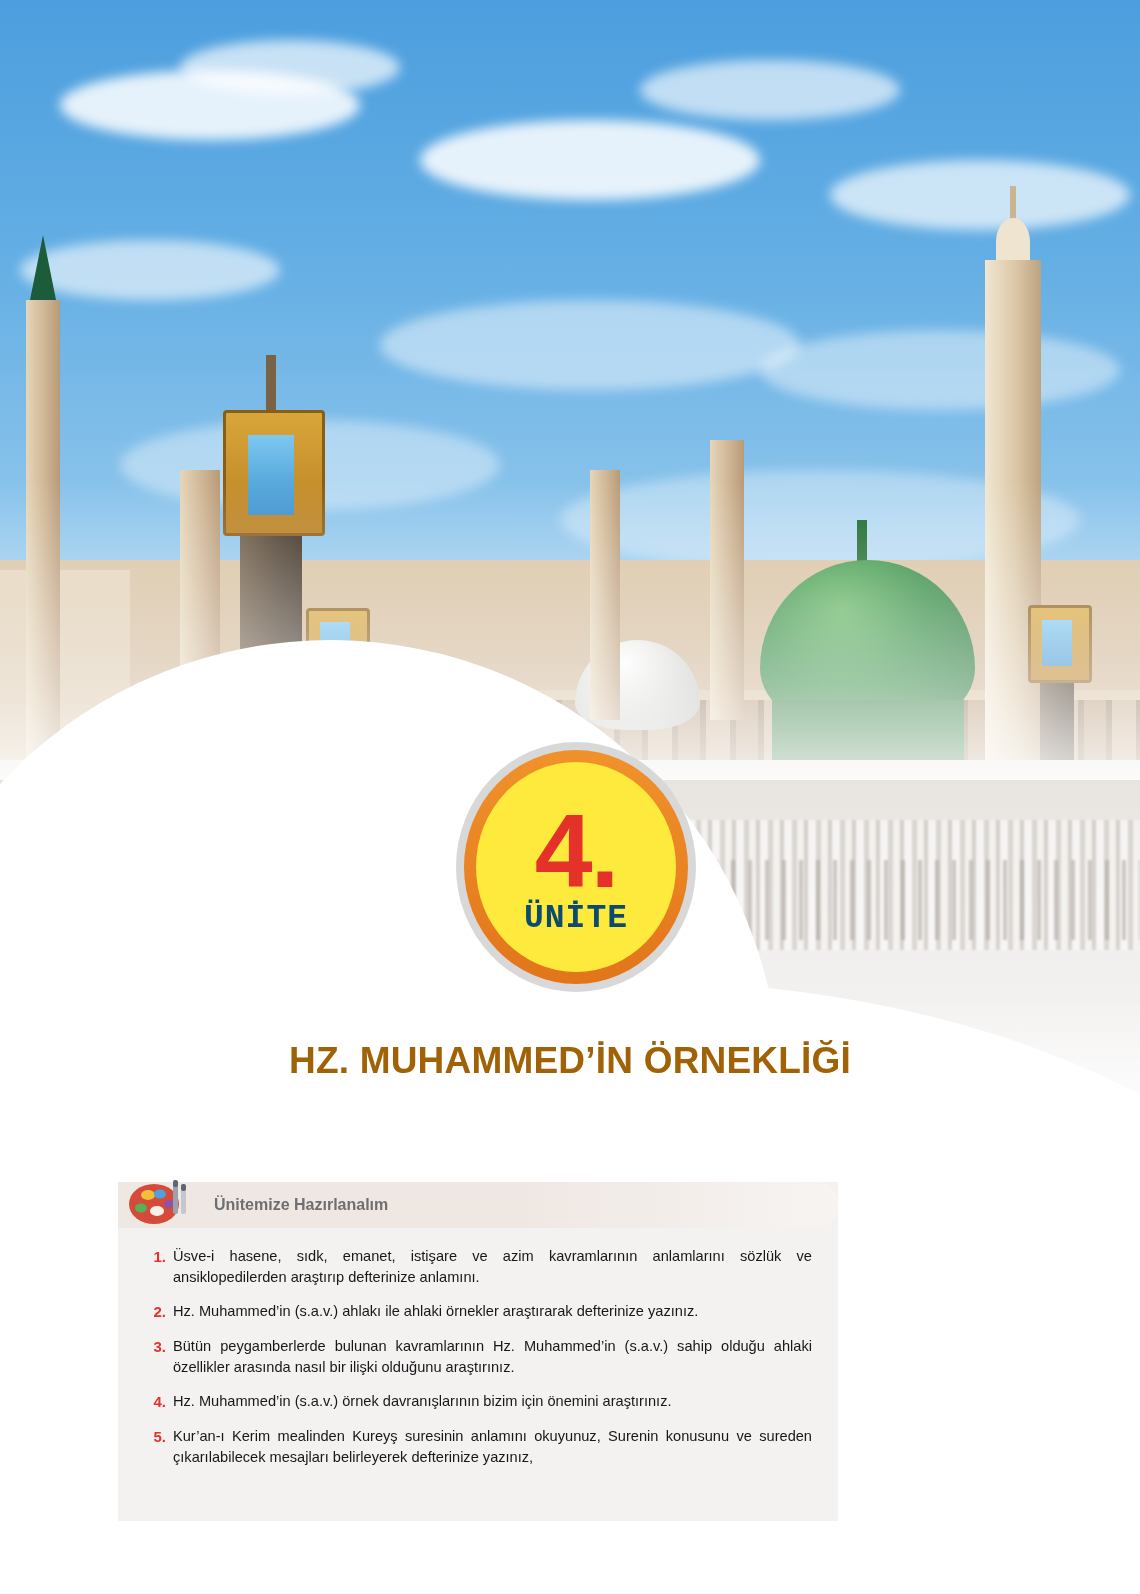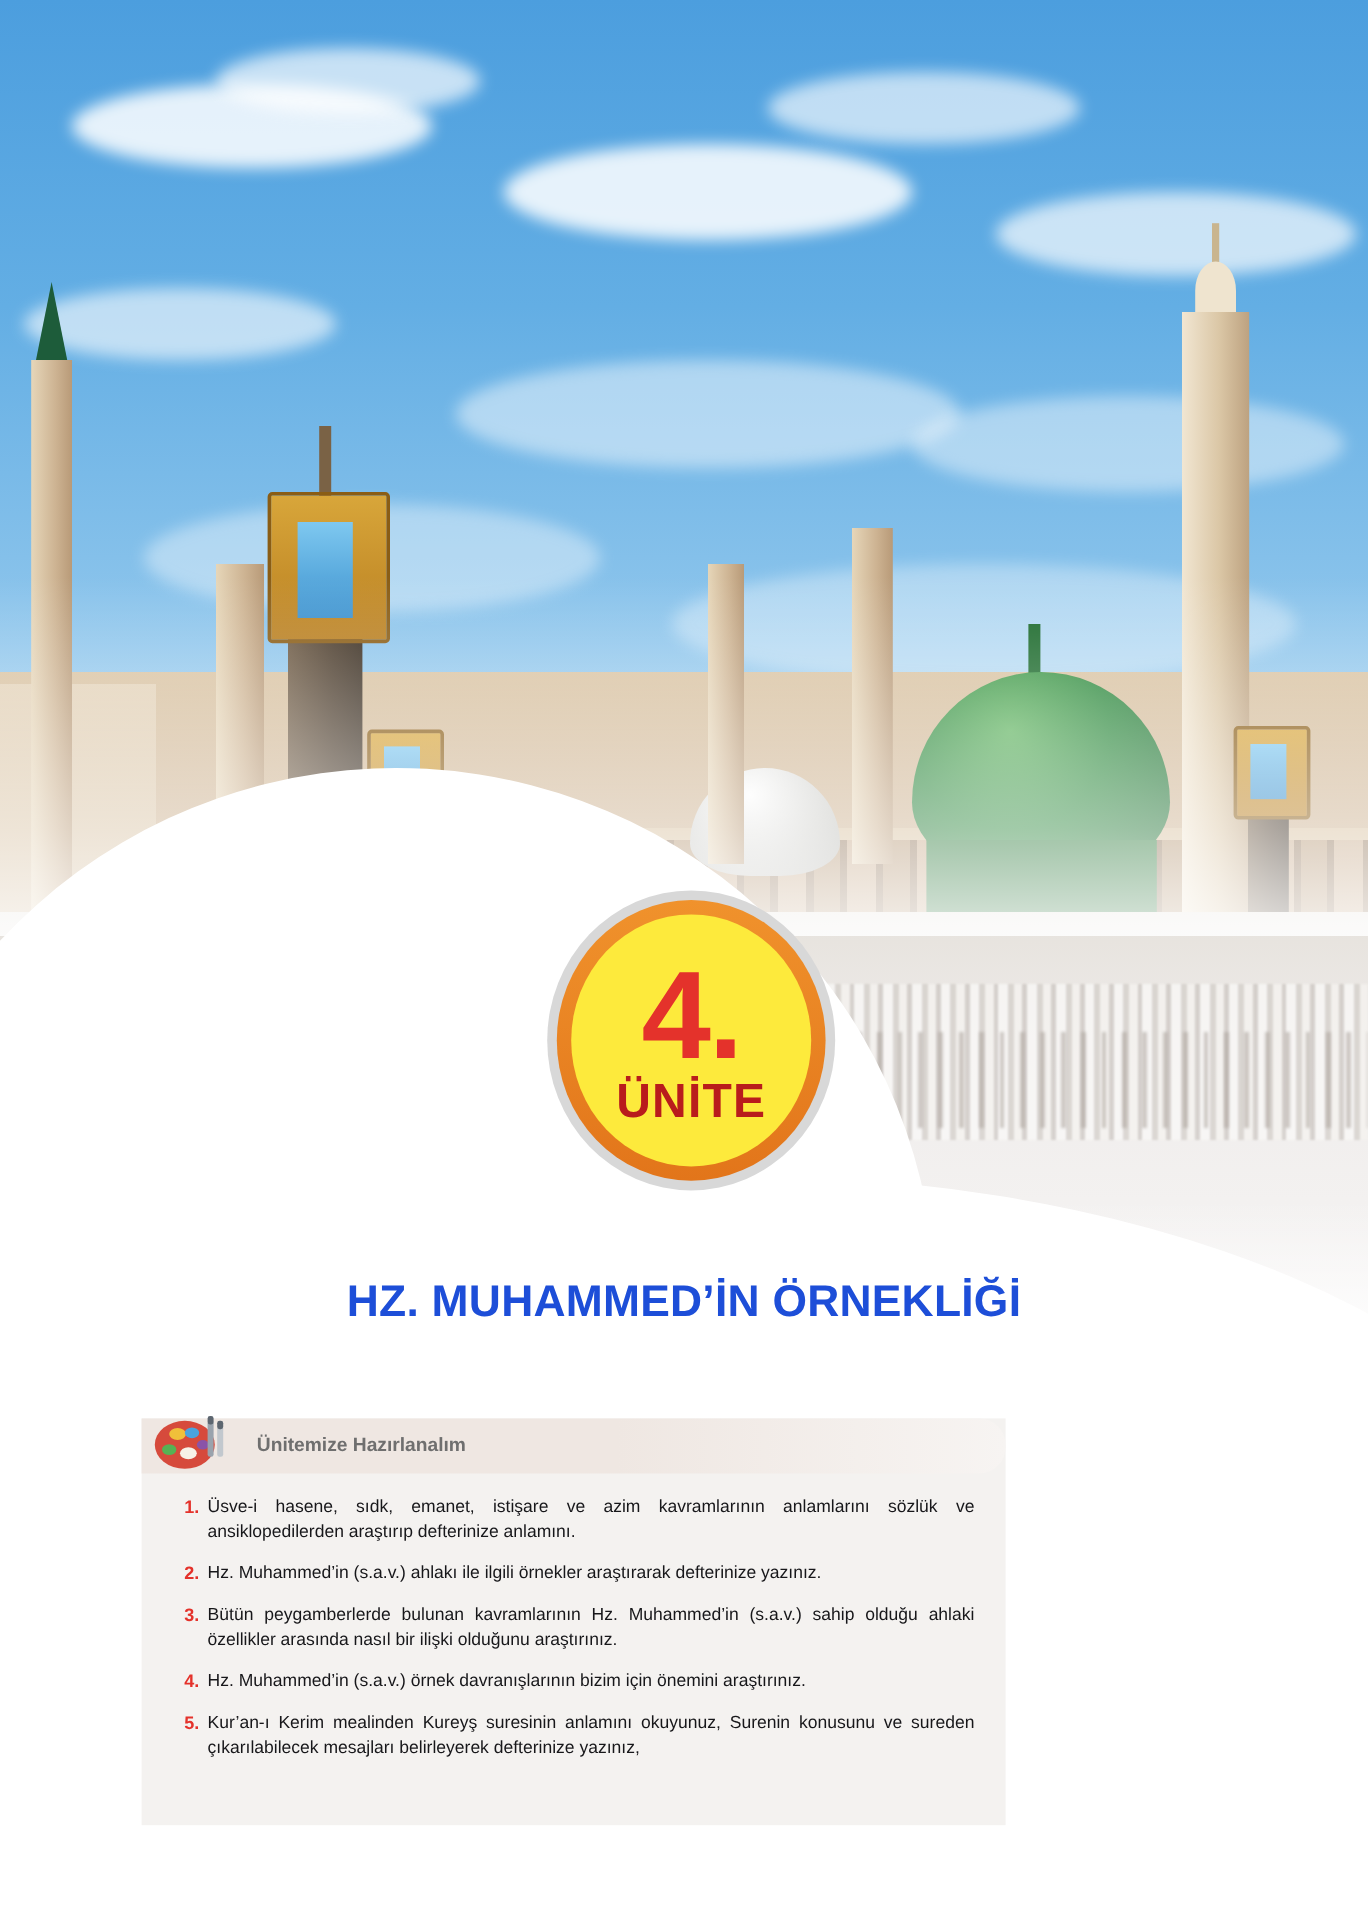--- a/index.html
+++ b/index.html
@@ -242,37 +242,38 @@
   }
   .badge-number {
     font-size: 104px;
     line-height: .9;
     font-weight: bold;
     color: #e4322b;
     letter-spacing: -2px;
     margin-top: 8px;
   }
   .badge-label {
-    font-size: 40px;
+    font-size: 33px;
     font-weight: bold;
-    color: #b91c1c;
+    color: #0c4a6e;
     letter-spacing: 1px;
     margin-top: 2px;
+    font-family: Liberation Mono, monospace;
   }
 
   
   .unit-title {
     position: absolute;
     left: 0;
     right: 0;
-    top: 1064px;
+    top: 1040px;
     text-align: center;
     font-size: 37px;
     font-weight: bold;
-    color: #1d4ed8;
+    color: #a16207;
     letter-spacing: .2px;
   }
 
   
   .prep-panel {
     position: absolute;
     left: 118px;
     top: 1182px;
     width: 720px;
     background: #f4f2f0;
@@ -415,21 +416,21 @@
       <div class="prep-title">Ünitemize Hazırlanalım</div>
     </div>
 
     <ul class="prep-list">
       <li>
         <span class="li-num">1.</span>
         <span class="li-text">Üsve-i hasene, sıdk, emanet, istişare ve azim kavramlarının anlamlarını sözlük ve ansiklopedilerden araştırıp defterinize anlamını.</span>
       </li>
       <li>
         <span class="li-num">2.</span>
-        <span class="li-text">Hz. Muhammed’in (s.a.v.) ahlakı ile ilgili örnekler araştırarak defterinize yazınız.</span>
+        <span class="li-text">Hz. Muhammed’in (s.a.v.) ahlakı ile ahlaki örnekler araştırarak defterinize yazınız.</span>
       </li>
       <li>
         <span class="li-num">3.</span>
         <span class="li-text">Bütün peygamberlerde bulunan kavramlarının Hz. Muhammed’in (s.a.v.) sahip olduğu ahlaki özellikler arasında nasıl bir ilişki olduğunu araştırınız.</span>
       </li>
       <li>
         <span class="li-num">4.</span>
         <span class="li-text">Hz. Muhammed’in (s.a.v.) örnek davranışlarının bizim için önemini araştırınız.</span>
       </li>
       <li>

